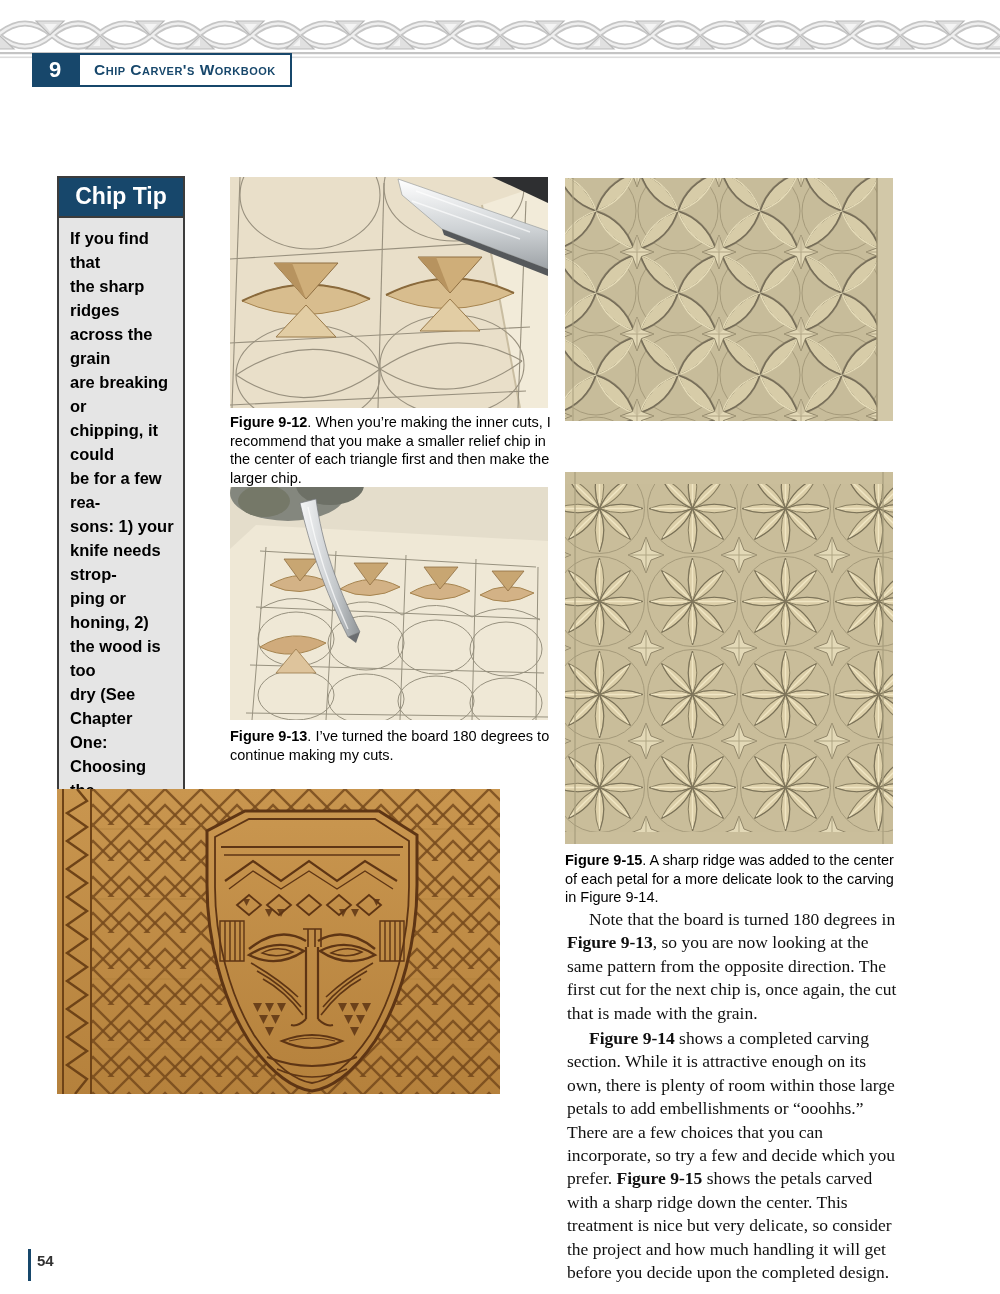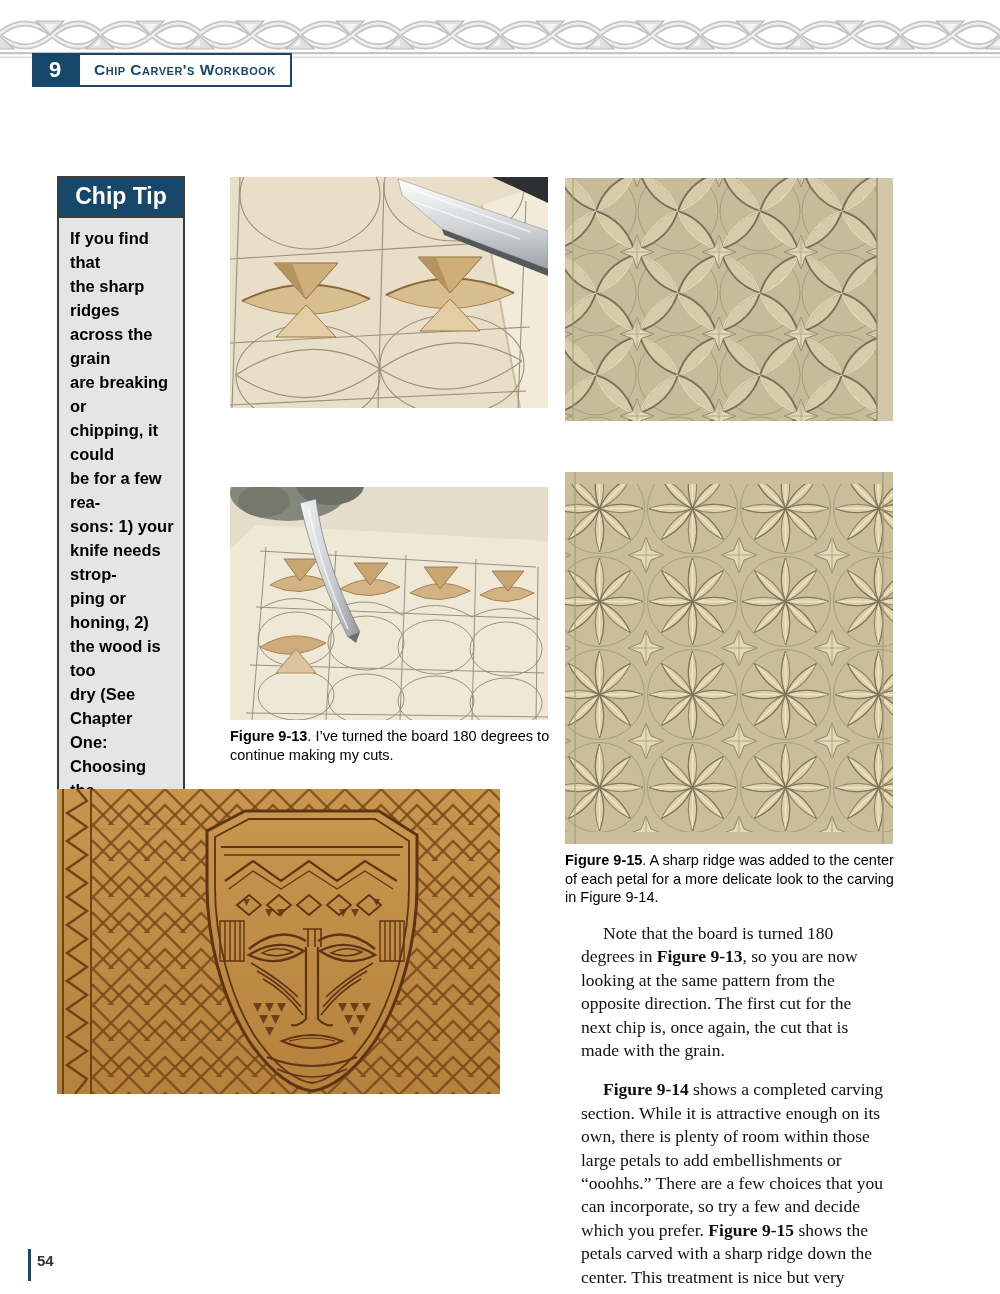--- a/index.html
+++ b/index.html
@@ -38,21 +38,21 @@
   .cap912{position:absolute;left:230px;top:413px;width:322px;}
   .cap913{position:absolute;left:230px;top:727px;width:322px;}
   .cap914{position:absolute;left:565px;top:429px;width:332px;}
   .cap915{position:absolute;left:565px;top:851px;width:332px;}
   .capmask{position:absolute;left:60px;top:1100px;width:400px;font-size:15px;line-height:1.3;}
   
   .bodycol{
     position:absolute;left:565px;top:906px;width:335px;
     font-family:"Liberation Serif",serif;font-size:17.5px;line-height:23.4px;color:#101010;
   }
-  .bodycol p{margin:16px;text-indent:22px;}
+  .bodycol p{margin:2px;text-indent:22px;}
   .bodycol .b{font-weight:bold;}
   
   .pagenum-bar{position:absolute;left:28px;top:1249px;width:3px;height:32px;background:#17476b;}
   .pagenum{position:absolute;left:37px;top:1252px;font-size:15px;font-weight:bold;color:#333;}
 </style>
 </head>
 <body>
 
 <div class="page">
 
@@ -154,20 +154,23 @@
           <polygon points="40,86 72,122 58,86" fill="#b7935f"></polygon>
           <polygon points="42,160 102,160 72,128" fill="#e2cda4" stroke="#9a7a4a" stroke-width="1"></polygon>
         </g>
       </g>
 
       <polygon points="262,0 318,0 318,26 284,10" fill="#2e2f31"></polygon>
       <polygon points="168,2 318,54 318,92 212,52 172,18" fill="url(#steel1)" stroke="#8f9396" stroke-width=".6"></polygon>
       <path d="M212,52 L318,92 L318,99 L214,58 Z" fill="#55585b"></path>
       <path d="M186,14 L300,55 M182,24 L290,62" stroke="#ffffff" stroke-width="1.4" opacity=".65" fill="none"></path>
     </svg>
+  </div>
+  <div class="caption cap912">
+    <span class="lbl">Figure 9-12</span><span>. When you’re making the inner cuts, I recommend that you make a smaller relief chip in the center of each triangle first and then make the larger chip.</span>
   </div>
 
   <div class="fig" style="left:230px;top:487px;">
     <svg class="photo" width="318" height="233" viewBox="0 0 318 233">
       <defs>
         <linearGradient id="steel2" x1="0" y1="0" x2="1" y2="0">
           <stop offset="0" stop-color="#f5f6f7"></stop>
             <stop offset=".6" stop-color="#c4c8cb"></stop>
             <stop offset="1" stop-color="#8f9497"></stop>
         </linearGradient>

